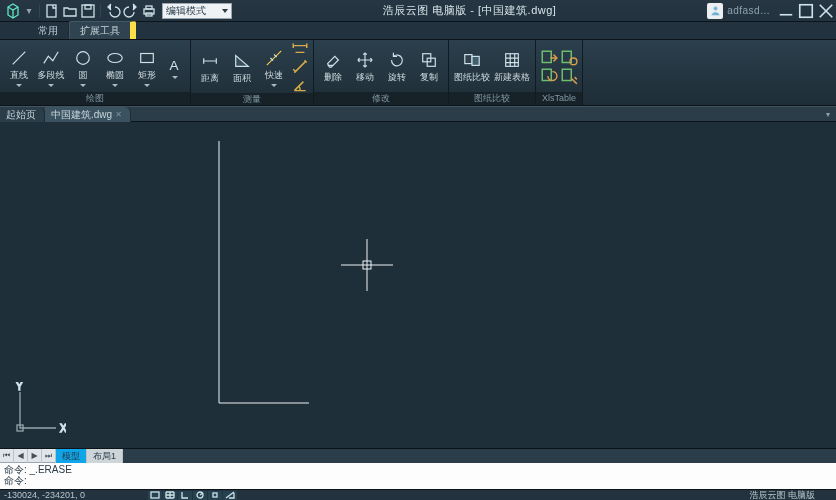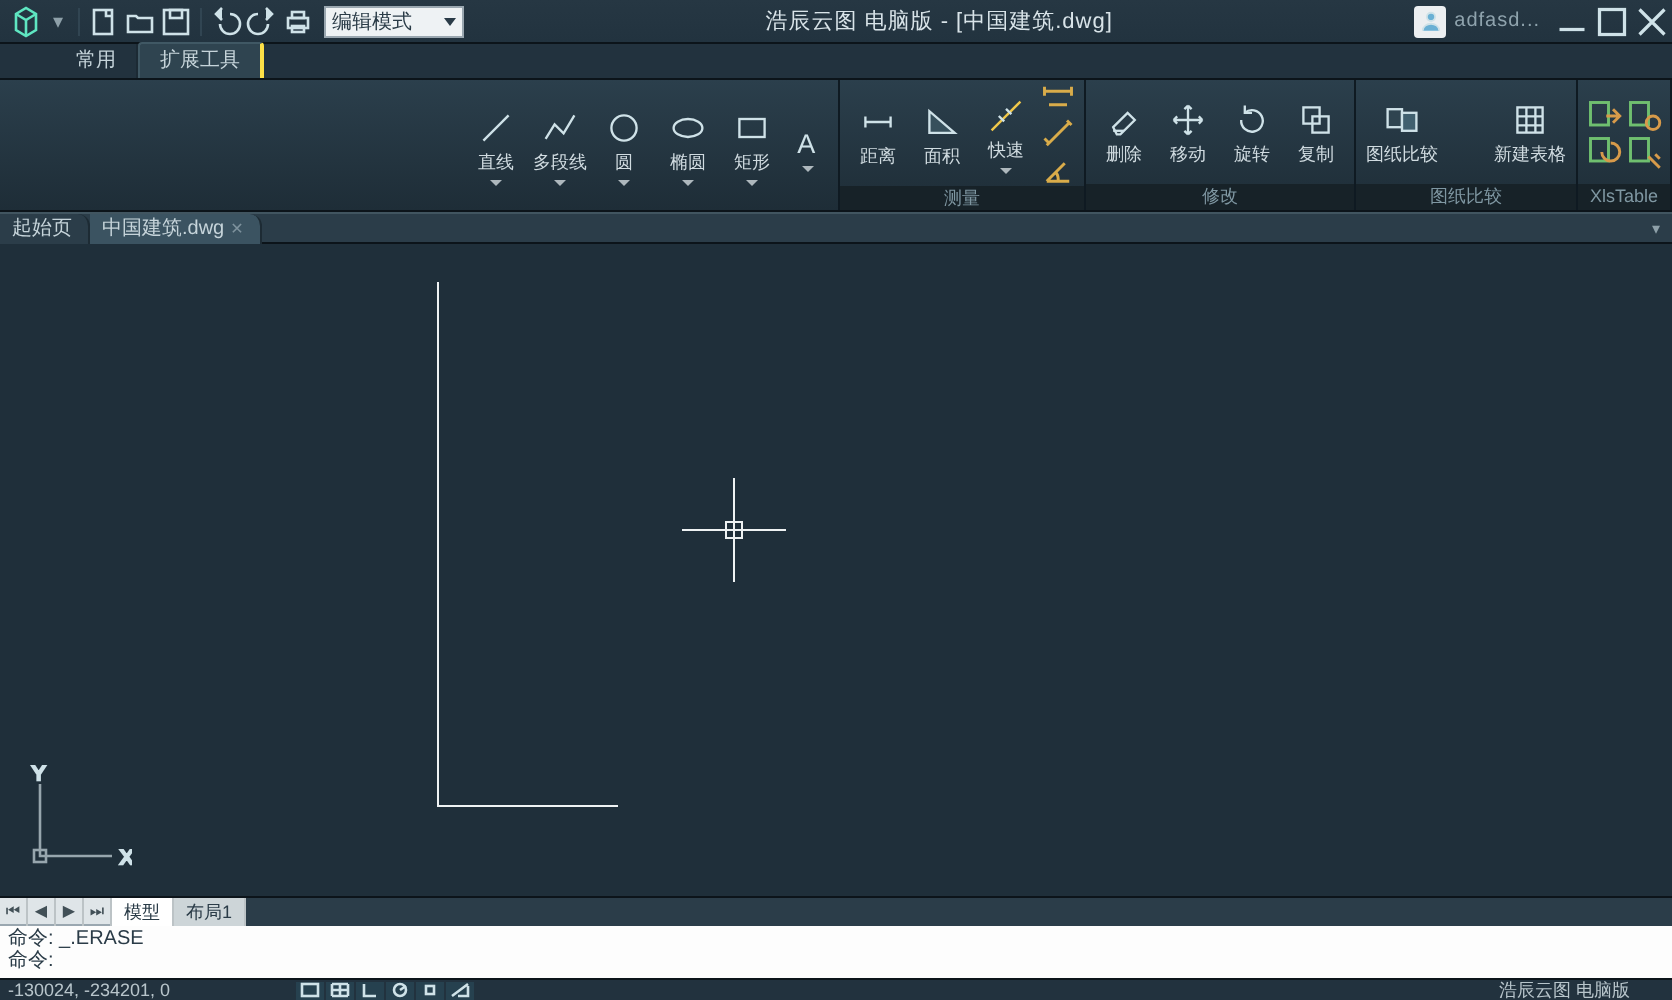--- a/index.html
+++ b/index.html
@@ -14,43 +14,43 @@
   .mode-combo .caret { border-left:3px solid transparent; border-right:3px solid transparent; border-top:4px solid #2a3b47; }
   .title-text { flex:1; text-align:center; font-size:11px; color:#d9e4e9; letter-spacing:.5px;}
   .user-area { display:flex; align-items:center; gap:4px; margin-right:6px; }
   .user-badge { width:16px; height:16px; background:#eceff1; border-radius:2px; display:flex; align-items:center; justify-content:center; }
   .user-badge svg { width:11px; height:11px; fill:#6ab0d4; }
   .user-name { font-size:10px; color:#8fa3ad; letter-spacing:.5px;}
   .win-controls { display:flex; }
   .win-btn { width:20px; height:16px; display:flex; align-items:center; justify-content:center; }
   .tabs-row { height:18px; background:#22323e; border-bottom:1px solid #0c141a; display:flex; align-items:flex-end; padding-left:28px; }
   .menu-tab { padding:0 10px; font-size:10px; line-height:17px; color:#c6d4da; border-right:1px solid #1c2a34; }
-  .menu-tab.active { background:#2f4450; border-top:1px solid #405864; border-left:1px solid #405864; border-right:2px solid #fde047; border-top-left-radius:2px; border-top-right-radius:2px; }
-  .ribbon { height:66px; background:linear-gradient(#2b3f4c,#1e2d37); border-bottom:1px solid #0c141a; display:flex;justify-content:flex-end; }
+  .menu-tab.active { background:#2f4450; border-top:1px solid #405864; border-left:1px solid #405864; border-right:6px solid #fde047; border-top-left-radius:2px; border-top-right-radius:2px; }
+  .ribbon { height:66px; background:linear-gradient(#2b3f4c,#1e2d37); border-bottom:1px solid #0c141a; display:flex; }
   .rgroup { border-right:1px solid #0f1a22; display:flex; flex-direction:column; }
   .rgroup-body { flex:1; display:flex; align-items:center; padding:1px 4px 0 4px; gap:2px; }
   .rgroup-label { height:13px; line-height:12px; text-align:center; font-size:9px; color:#7f97a2; background:#172228; }
   .tool { width:30px; display:flex; flex-direction:column; align-items:center; justify-content:flex-start; padding-top:2px; gap:2px; }
   .tool svg { width:18px; height:18px; }
   .tool-label { font-size:9px; color:#d0dbe0; }
   .tool.dd .caret { border-left:3px solid transparent; border-right:3px solid transparent; border-top:3px solid #aeb8bd; }
   .smalltools { display:flex; flex-direction:column; gap:2px; justify-content:center; }
   .smalltools div { width:18px; height:16px; display:flex; align-items:center; justify-content:center;}
   .filetabs { height:16px; background:#2b3d49; border-top:1px solid #415560; border-bottom:1px solid #0c141a; display:flex; align-items:center; }
   .filetab { padding:0 8px 0 6px; font-size:10px; line-height:15px; color:#c6d4da; background:#2b3d49; border-right:1px solid #1d2b34; border-top-right-radius:6px; display:flex; gap:3px; align-items:flex-end;}
   .filetab.active { background:#3b5361; }
   .filetab .x { font-size:8px; color:#7e929d; }
   .ft-end { flex:1; }
   .ft-menu { width:16px; font-size:8px; text-align:center; color:#8ea0a9; }
   .canvas { position:relative; height:326px; background:#1f2f3a; }
   .ucs { position:absolute; left:10px; bottom:10px; }
   .modeltabs { height:14px; background:#dfe5e8; display:flex; align-items:center; border-top:1px solid #0c141a; }
   .nav-arrows { display:flex; gap:0; }
   .nav-arrows span { width:14px; height:14px; display:flex; align-items:center; justify-content:center; font-size:8px; color:#425057; border-right:1px solid #bcc3c6;}
-  .mtab { padding:0 6px; font-size:9px; line-height:14px; color:#2a3b47; background:#ffffff; border-right:1px solid #bcc3c6; }
+  .mtab { padding:0 6px; font-size:9px; line-height:14px; color:#2a3b47; background:#0ea5e9; border-right:1px solid #bcc3c6; }
   .mtab.inactive { background:#cdd5d8; }
   .mt-end { flex:1; background:#2b3d49; height:14px;}
   .cmdarea { height:27px; background:#fdfdfd; border-top:1px solid #9aa7b0; padding:1px 4px; font-size:10px; color:#2a3b47; font-family:"SimSun","Consolas",monospace; overflow:hidden;}
   .cmdline { line-height:11px; white-space:pre;}
   .statusbar { height:11px; background:#22323e; display:flex; align-items:center; color:#b8c5cb; font-size:9px; border-top:1px solid #0c141a;}
   .coords { padding:16px 4px; width:142px; }
   .status-mid { display:flex; gap:1px; margin-left:6px; }
   .status-mid .sb { width:14px; height:9px; background:#26414f; display:flex; align-items:center; justify-content:center; }
   .status-end { flex:1; text-align:right; padding-right:21px; }
   svg { stroke:#cfe2e8; stroke-width:1.3; fill:none; }
@@ -183,20 +183,21 @@
           <span class="tool-label">矩形</span>
           <span class="caret"></span>
         </div>
       <div class="tool dd" style="width:22px;">
           <svg viewBox="0 0 20 20" class="fill">
             <text x="4" y="15" font-size="15" fill="#cfe2e8" font-family="serif">A</text>
           </svg>
           <span class="caret"></span>
         </div>
     </div>
+    <div class="rgroup-label">绘图</div>
   </div>
 
   <div class="rgroup">
     <div class="rgroup-body">
       <div class="tool">
           <svg viewBox="0 0 20 20">
             <path d="M3 10h14M3 7v6M17 7v6"></path>
           </svg>
           <span class="tool-label">距离</span>
         </div>
@@ -270,21 +271,21 @@
 
   <div class="rgroup">
     <div class="rgroup-body">
       <div class="tool" style="width:38px;">
           <svg viewBox="0 0 20 20">
             <rect x="2" y="4" width="8" height="10" fill="#2f4450"></rect>
             <rect x="10" y="6" width="8" height="10" fill="#41606f"></rect>
           </svg>
           <span class="tool-label">图纸比较</span>
         </div>
-      <div class="tool" style="width:38px;margin-left:24px;">
+      <div class="tool" style="width:38px;">
           <svg viewBox="0 0 20 20">
             <rect x="3" y="3" width="14" height="14"></rect>
             <path d="M3 8h14M3 13h14M8 3v14M13 3v14"></path>
           </svg>
           <span class="tool-label">新建表格</span>
         </div>
     </div>
     <div class="rgroup-label">图纸比较</div>
   </div>
 

